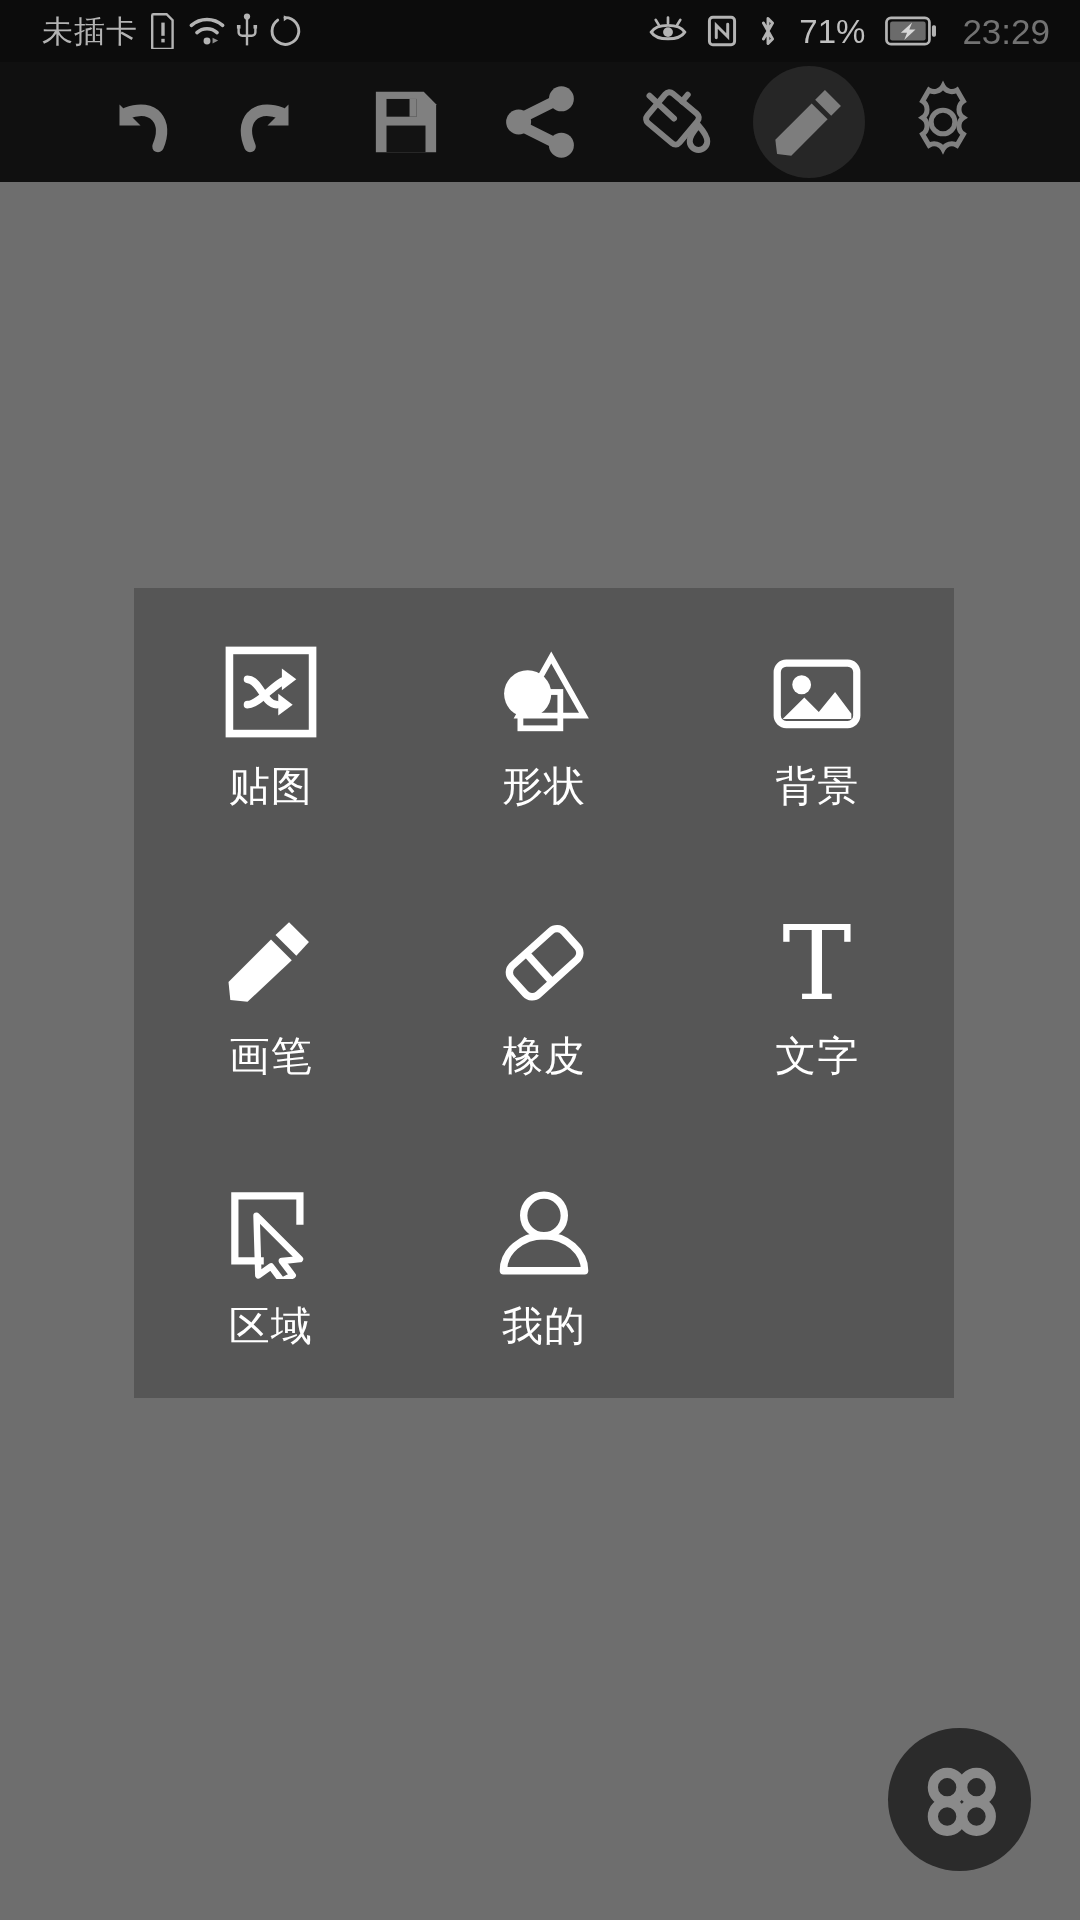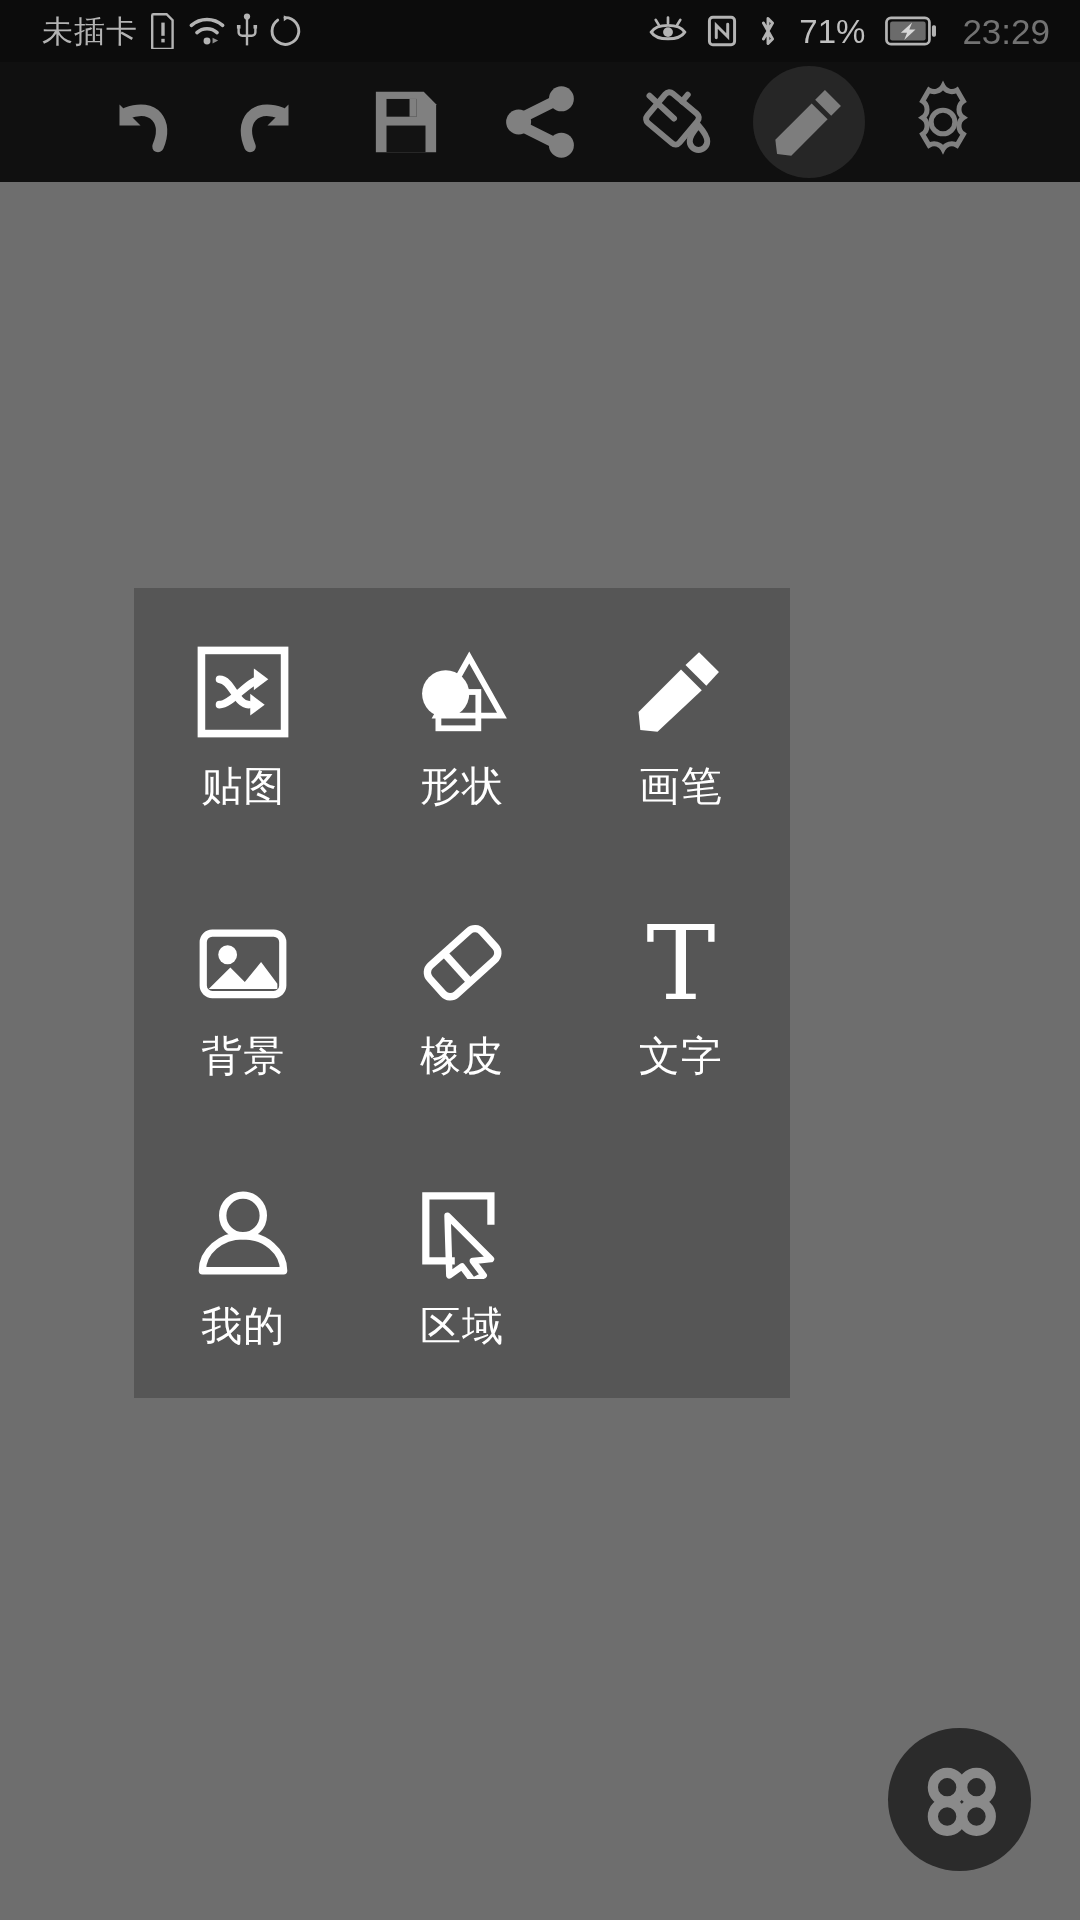--- a/index.html
+++ b/index.html
@@ -58,21 +58,21 @@
     position:absolute;
     top:182px; left:0;
     width:1080px; height:1738px;
     background:#6e6e6e;
   }
 
   
   .panel {
     position:absolute;
     left:134px; top:588px;
-    width:656px; height:810px;
+    width:820px; height:810px;
     background:#565656;
     display:grid;
     grid-template-columns:repeat(3,1fr);
     grid-template-rows:repeat(3,1fr);
   }
   .panel-cell {
     display:flex;
     flex-direction:column;
     align-items:center;
     justify-content:center;
@@ -248,36 +248,36 @@
         <rect x="14" y="27" width="22" height="20" fill="none" stroke="#ffffff" stroke-width="3.2"></rect>
         <circle cx="18" cy="28" r="13" fill="#ffffff"></circle>
       </svg>
     </span>
     <span class="cell-label">形状</span>
   </div>
 
   <div class="panel-cell">
     <span class="cell-icon">
       <svg width="94" height="94" viewBox="0 0 52 52">
-        <path d="M36 4 L47 15 L40 22.5 L28.5 11 z" fill="#ffffff"></path>
-        <path d="M26 13.5 L37.5 25 L13 48 L3.5 47 L2.5 37 z" fill="#ffffff"></path>
-      </svg>
-    </span>
-    <span class="cell-label">画笔</span>
-  </div>
-
-  <div class="panel-cell">
-    <span class="cell-icon">
-      <svg width="94" height="94" viewBox="0 0 52 52">
         <rect x="4" y="10" width="44" height="34" rx="5" fill="none" stroke="#ffffff" stroke-width="4"></rect>
         <circle cx="17.5" cy="22" r="5.2" fill="#ffffff"></circle>
         <path d="M7 41 L19 29 L27 37 L36 26 L45 38 L45 41 z" fill="#ffffff"></path>
       </svg>
     </span>
     <span class="cell-label">背景</span>
+  </div>
+
+  <div class="panel-cell">
+    <span class="cell-icon">
+      <svg width="94" height="94" viewBox="0 0 52 52">
+        <path d="M36 4 L47 15 L40 22.5 L28.5 11 z" fill="#ffffff"></path>
+        <path d="M26 13.5 L37.5 25 L13 48 L3.5 47 L2.5 37 z" fill="#ffffff"></path>
+      </svg>
+    </span>
+    <span class="cell-label">画笔</span>
   </div>
 
   <div class="panel-cell">
     <span class="cell-icon">
       <svg width="96" height="96" viewBox="0 0 52 52">
         <g transform="rotate(-42 26 26)">
           <rect x="7" y="16" width="38" height="21" rx="5" fill="none" stroke="#ffffff" stroke-width="4"></rect>
           <path d="M22 16 V37" stroke="#ffffff" stroke-width="4"></path>
         </g>
       </svg>
@@ -290,36 +290,36 @@
     <span class="cell-icon">
       <svg width="100" height="100" viewBox="0 0 52 52">
         <text x="26" y="45" text-anchor="middle" font-family="DejaVu Serif, serif" font-size="54" fill="#ffffff">T</text>
       </svg>
     </span>
     <span class="cell-label">文字</span>
   </div>
 
   <div class="panel-cell">
     <span class="cell-icon">
+      <svg width="94" height="94" viewBox="0 0 52 52">
+        <path d="M42 22 V6 H6 v36 h16" fill="none" stroke="#ffffff" stroke-width="4"></path>
+        <path d="M18 17 L42 41 L32 42 L38 50 L32 53 L26 45 L19 50 z" fill="none" stroke="#ffffff" stroke-width="3.6" stroke-linejoin="round"></path>
+      </svg>
+    </span>
+    <span class="cell-label">区域</span>
+  </div>
+
+  <div class="panel-cell">
+    <span class="cell-icon">
       <svg width="96" height="96" viewBox="0 0 52 52">
         <circle cx="26" cy="17" r="11" fill="none" stroke="#ffffff" stroke-width="4"></circle>
         <path d="M4 47 a22 19 0 0 1 44 0 z" fill="none" stroke="#ffffff" stroke-width="4" stroke-linejoin="round"></path>
       </svg>
     </span>
     <span class="cell-label">我的</span>
-  </div>
-
-  <div class="panel-cell">
-    <span class="cell-icon">
-      <svg width="94" height="94" viewBox="0 0 52 52">
-        <path d="M42 22 V6 H6 v36 h16" fill="none" stroke="#ffffff" stroke-width="4"></path>
-        <path d="M18 17 L42 41 L32 42 L38 50 L32 53 L26 45 L19 50 z" fill="none" stroke="#ffffff" stroke-width="3.6" stroke-linejoin="round"></path>
-      </svg>
-    </span>
-    <span class="cell-label">区域</span>
   </div>
 </div>
 
 <div class="fab">
   <svg width="88" height="88" viewBox="0 0 48 48">
     <circle cx="17" cy="17" r="7.8" fill="none" stroke="#8a8a8a" stroke-width="5.6"></circle>
     <circle cx="33" cy="17" r="7.8" fill="none" stroke="#8a8a8a" stroke-width="5.6"></circle>
     <circle cx="17" cy="33" r="7.8" fill="none" stroke="#8a8a8a" stroke-width="5.6"></circle>
     <circle cx="33" cy="33" r="7.8" fill="none" stroke="#8a8a8a" stroke-width="5.6"></circle>
   </svg>

